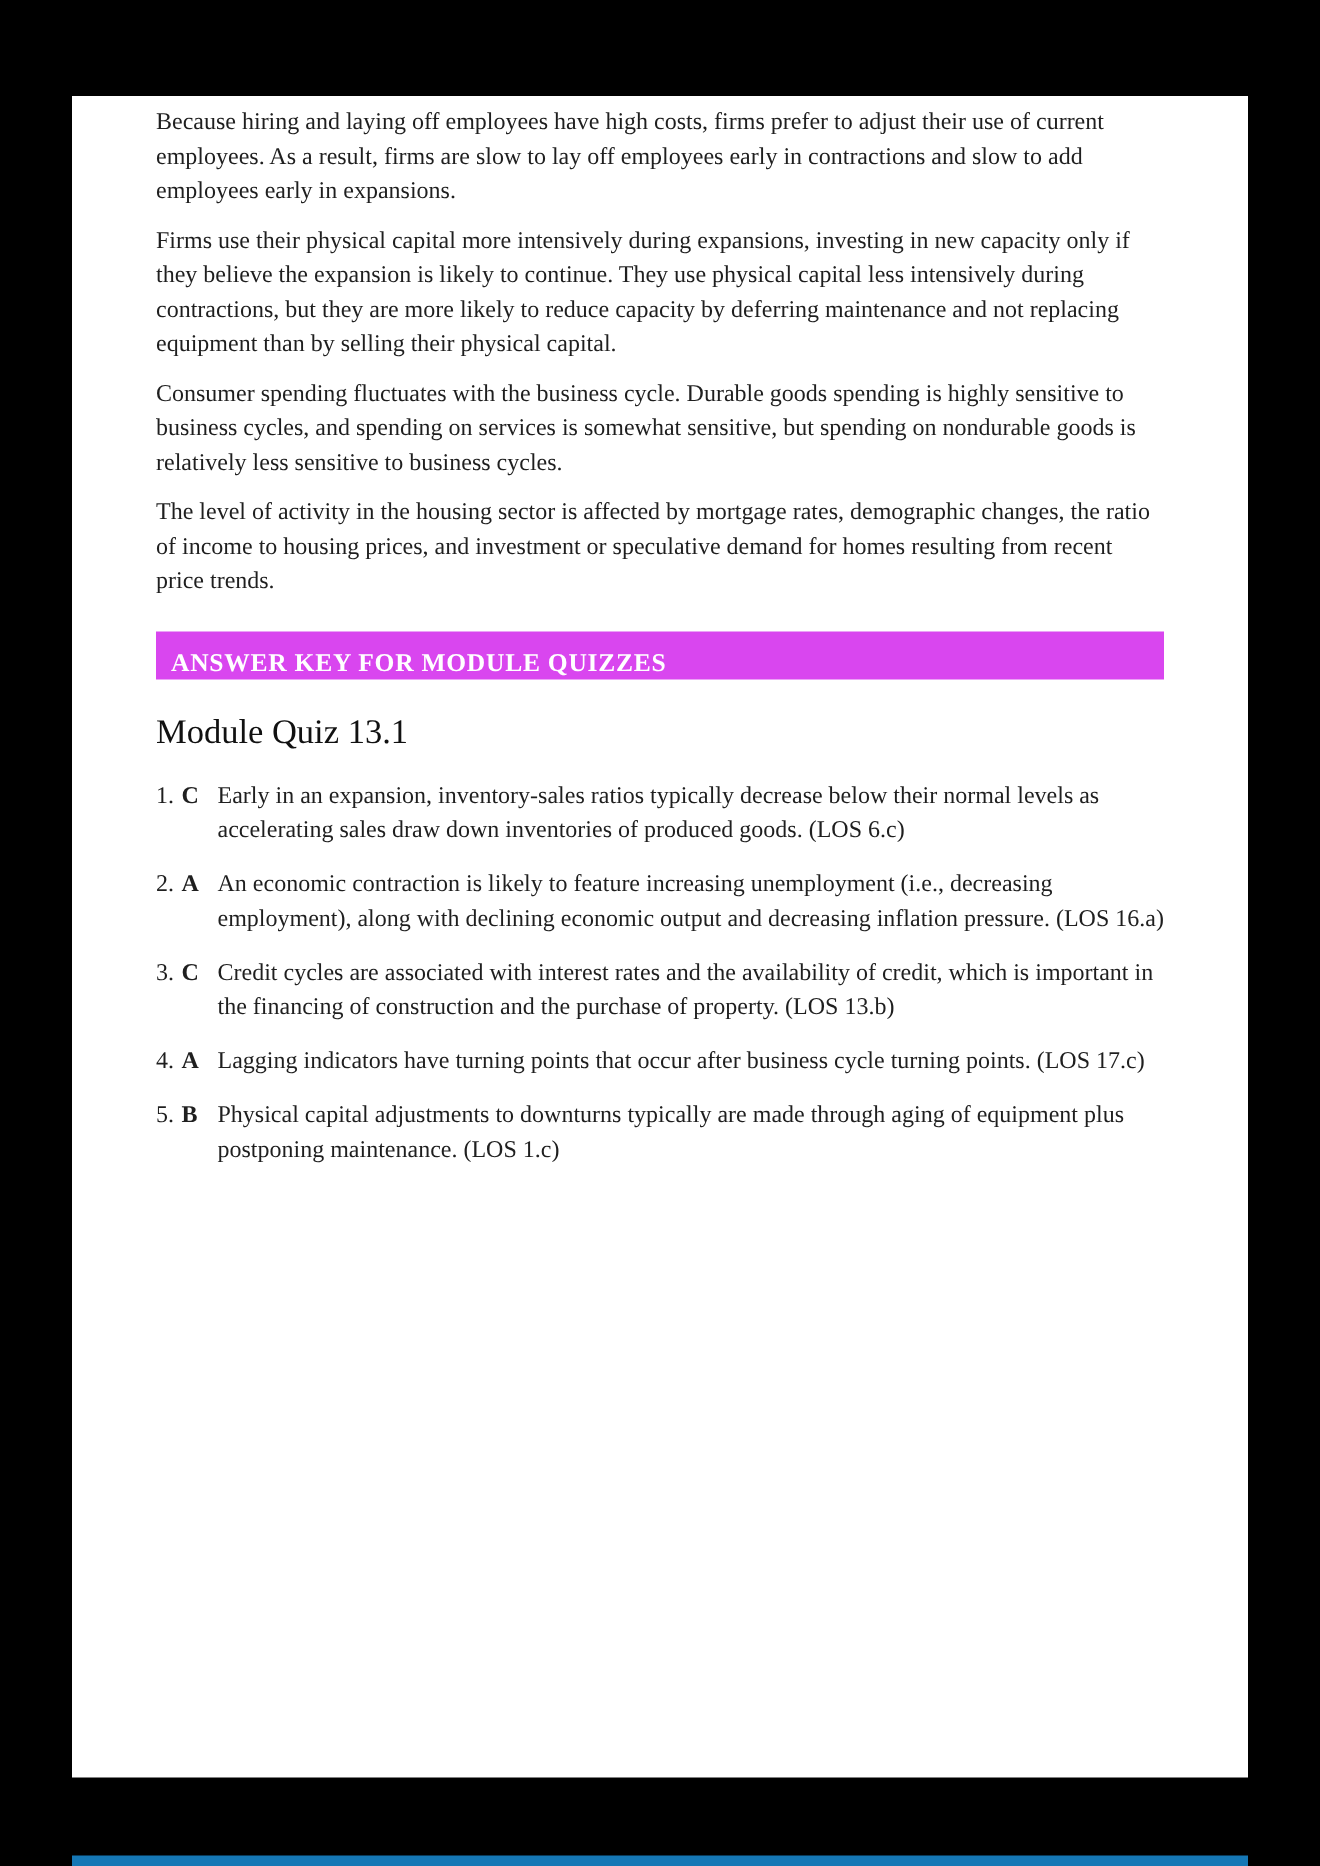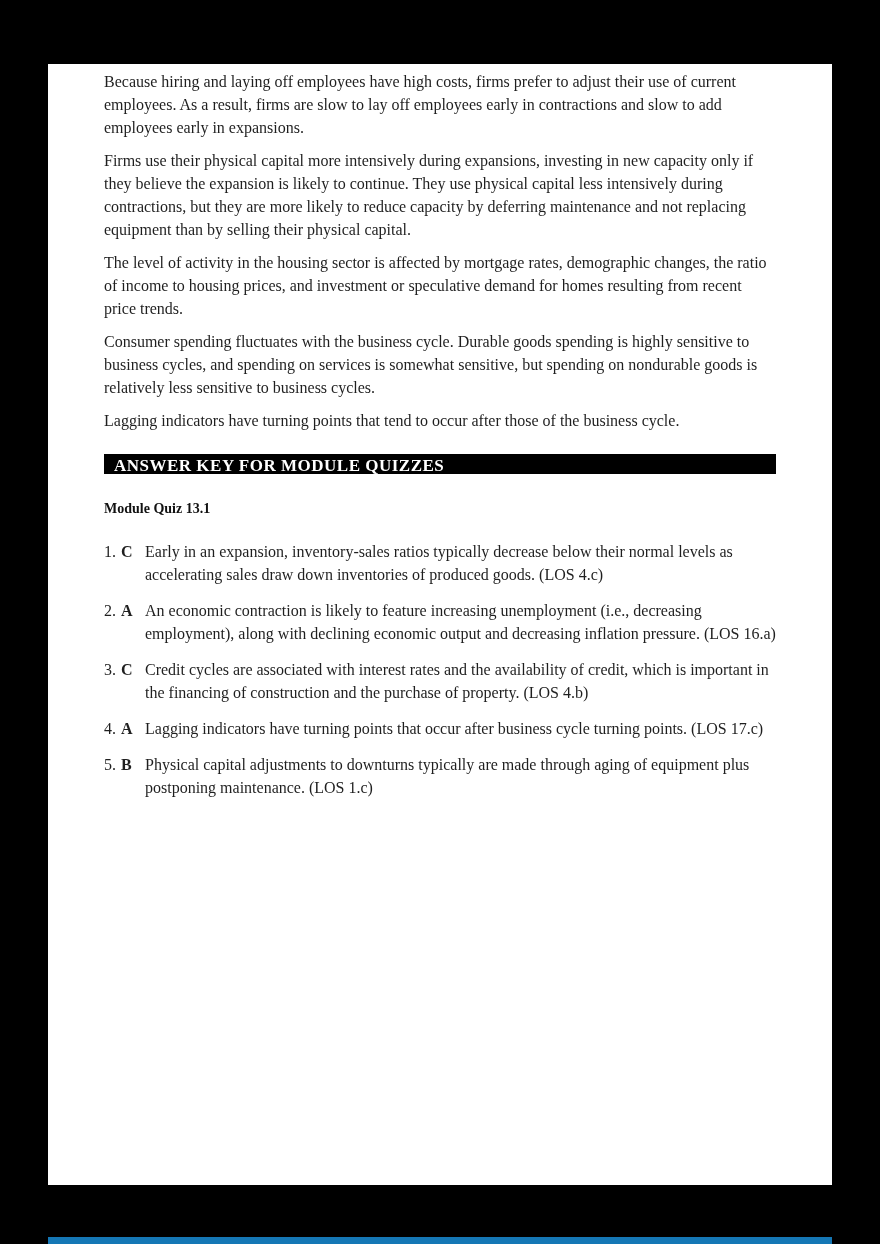--- a/index.html
+++ b/index.html
@@ -30,36 +30,36 @@
     color: #1f1f1f;
     font-size: 16px;
     line-height: 23px;
   }
   .para {
     margin: 0 0 10px 0;
   }
   .banner {
     margin-top: 22px;
     margin-bottom: 0;
-    height: 20px;
-    background: #000000;
+    height: 32px;
+    background: #d946ef;
     display: flex;
-    align-items: flex-start;
+    align-items: flex-end;
   }
   .banner span {
     color: #ffffff;
     font-weight: bold;
     font-size: 17px;
     letter-spacing: 0.5px;
     padding-left: 10px;
   }
   .quiz-title {
     margin: 23px 0 0 0;
-    font-size: 14px;
-    font-weight: bold;
+    font-size: 23px;
+    font-weight: normal;
     color: #111111;
   }
   .answers {
     list-style: none;
     margin: 20px 0 0 0;
     padding: 0;
   }
   .answer {
     display: flex;
     align-items: flex-start;
@@ -87,45 +87,44 @@
 </style>
 </head>
 <body>
 
 <div class="frame">
   <div class="page">
     <div class="content">
 
       <p class="para">Because hiring and laying off employees have high costs, firms prefer to adjust their use of current employees. As a result, firms are slow to lay off employees early in contractions and slow to add employees early in expansions.</p>
       <p class="para">Firms use their physical capital more intensively during expansions, investing in new capacity only if they believe the expansion is likely to continue. They use physical capital less intensively during contractions, but they are more likely to reduce capacity by deferring maintenance and not replacing equipment than by selling their physical capital.</p>
+      <p class="para">Consumer spending fluctuates with the business cycle. Durable goods spending is highly sensitive to business cycles, and spending on services is somewhat sensitive, but spending on nondurable goods is relatively less sensitive to business cycles.</p>
       <p class="para">The level of activity in the housing sector is affected by mortgage rates, demographic changes, the ratio of income to housing prices, and investment or speculative demand for homes resulting from recent price trends.</p>
-      <p class="para">Consumer spending fluctuates with the business cycle. Durable goods spending is highly sensitive to business cycles, and spending on services is somewhat sensitive, but spending on nondurable goods is relatively less sensitive to business cycles.</p>
-      <p class="para">Lagging indicators have turning points that tend to occur after those of the business cycle.</p>
 
       <div class="banner">
         <span>ANSWER KEY FOR MODULE QUIZZES</span>
       </div>
 
       <h2 class="quiz-title">Module Quiz 13.1</h2>
 
       <ol class="answers">
         <li class="answer">
           <span class="num">1.</span>
           <span class="letter">C</span>
-          <span class="answer-text">Early in an expansion, inventory-sales ratios typically decrease below their normal levels as accelerating sales draw down inventories of produced goods. (LOS 4.c)</span>
+          <span class="answer-text">Early in an expansion, inventory-sales ratios typically decrease below their normal levels as accelerating sales draw down inventories of produced goods. (LOS 6.c)</span>
         </li>
         <li class="answer">
           <span class="num">2.</span>
           <span class="letter">A</span>
           <span class="answer-text">An economic contraction is likely to feature increasing unemployment (i.e., decreasing employment), along with declining economic output and decreasing inflation pressure. (LOS 16.a)</span>
         </li>
         <li class="answer">
           <span class="num">3.</span>
           <span class="letter">C</span>
-          <span class="answer-text">Credit cycles are associated with interest rates and the availability of credit, which is important in the financing of construction and the purchase of property. (LOS 4.b)</span>
+          <span class="answer-text">Credit cycles are associated with interest rates and the availability of credit, which is important in the financing of construction and the purchase of property. (LOS 13.b)</span>
         </li>
         <li class="answer">
           <span class="num">4.</span>
           <span class="letter">A</span>
           <span class="answer-text">Lagging indicators have turning points that occur after business cycle turning points. (LOS 17.c)</span>
         </li>
         <li class="answer">
           <span class="num">5.</span>
           <span class="letter">B</span>
           <span class="answer-text">Physical capital adjustments to downturns typically are made through aging of equipment plus postponing maintenance. (LOS 1.c)</span>

